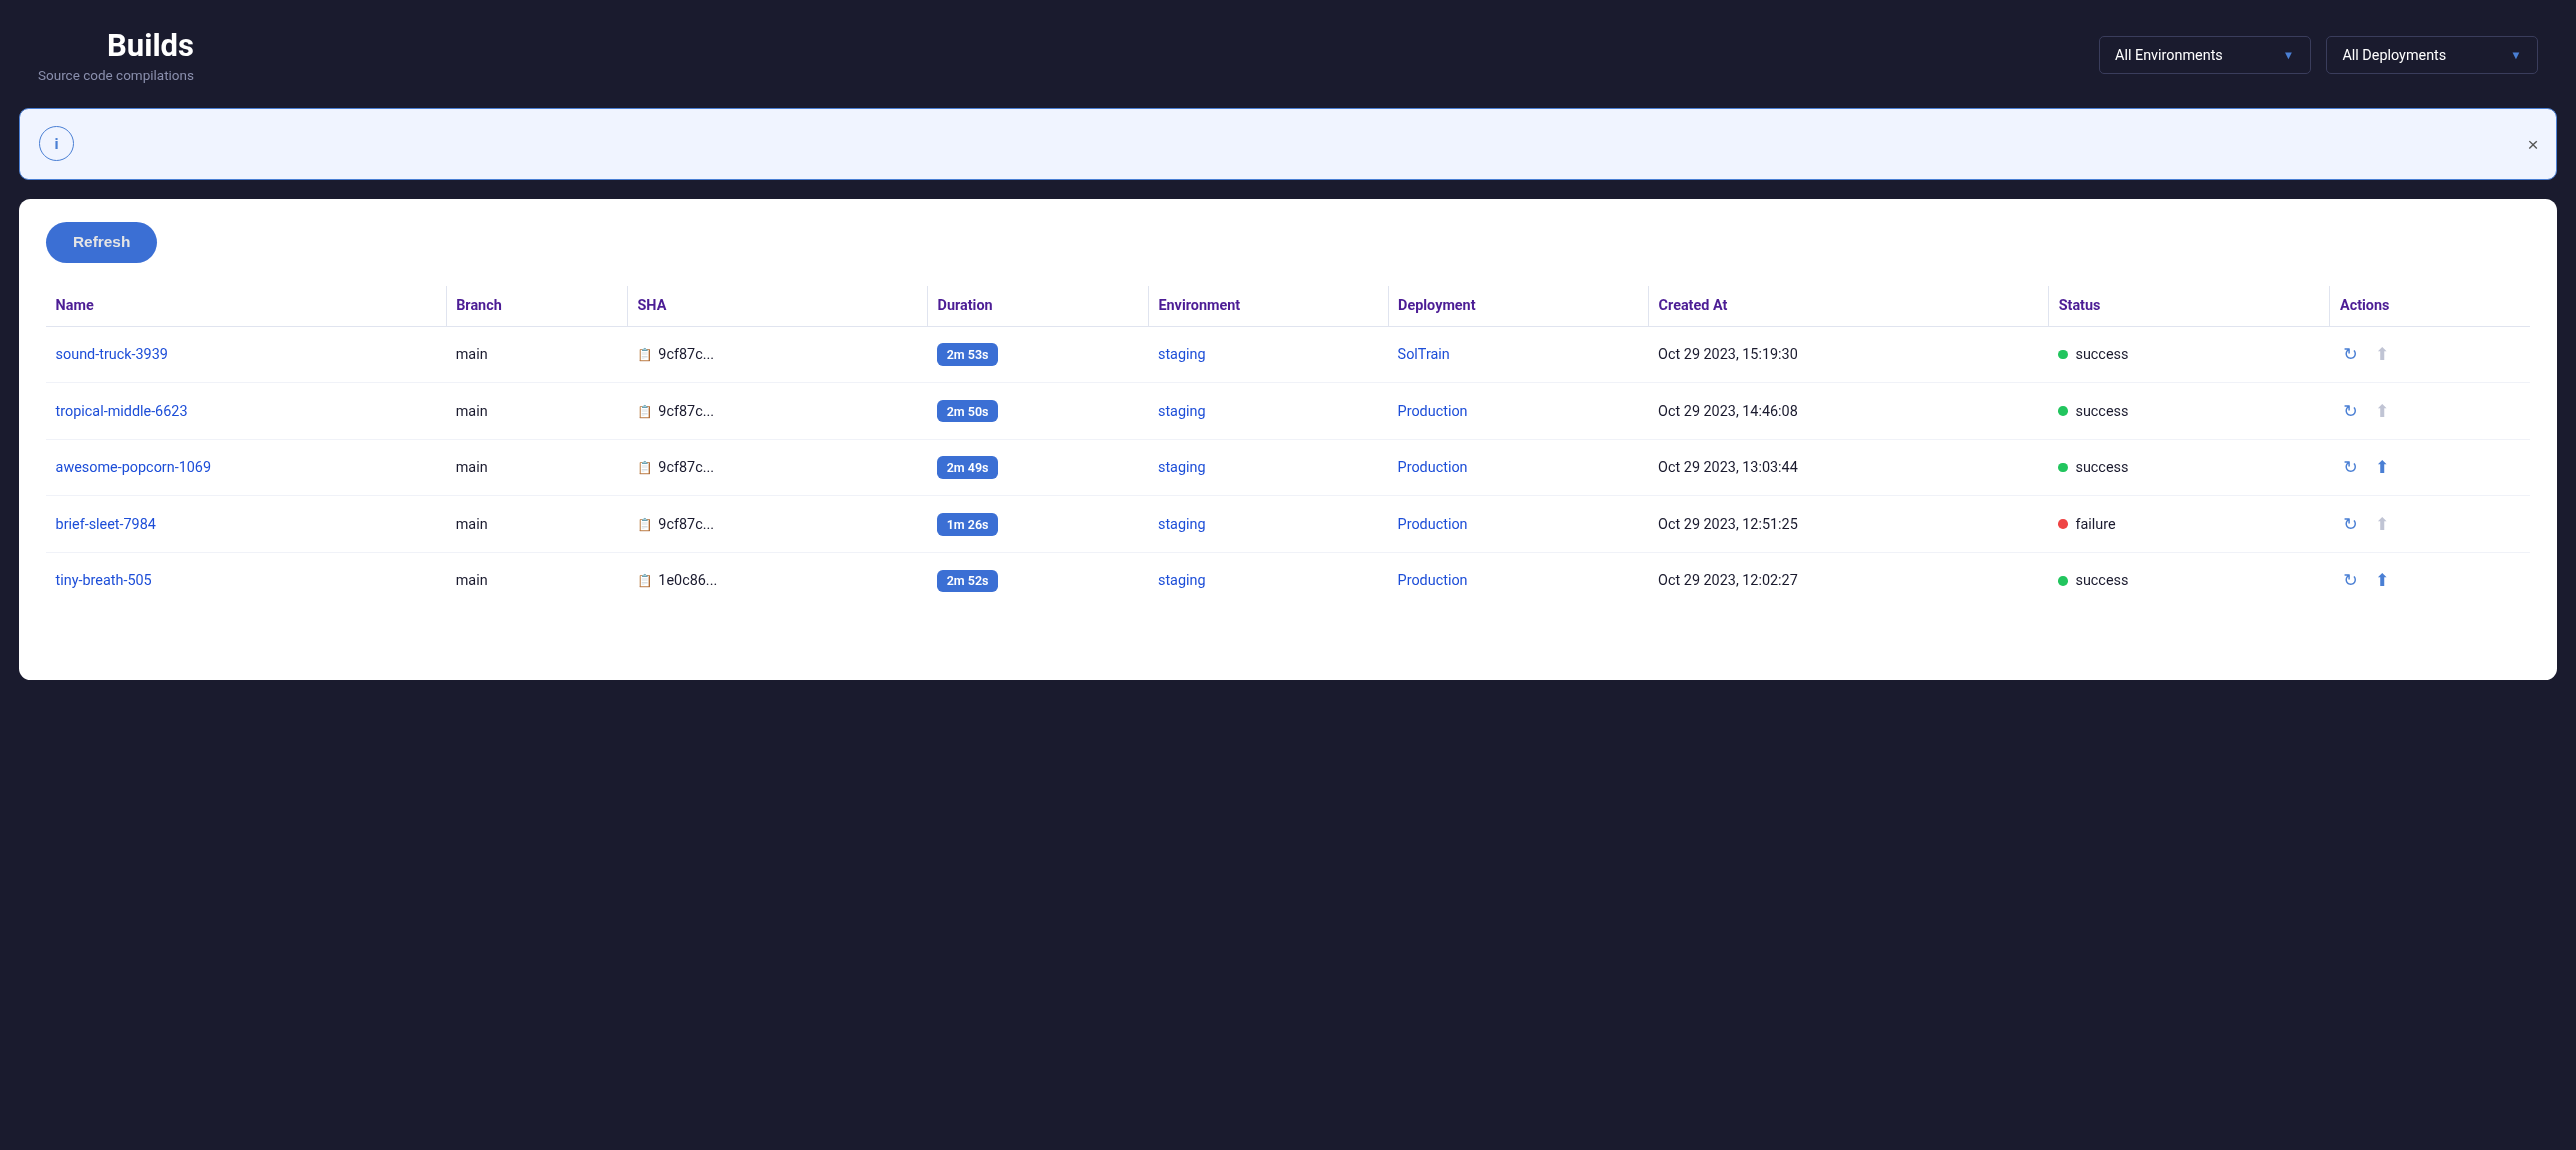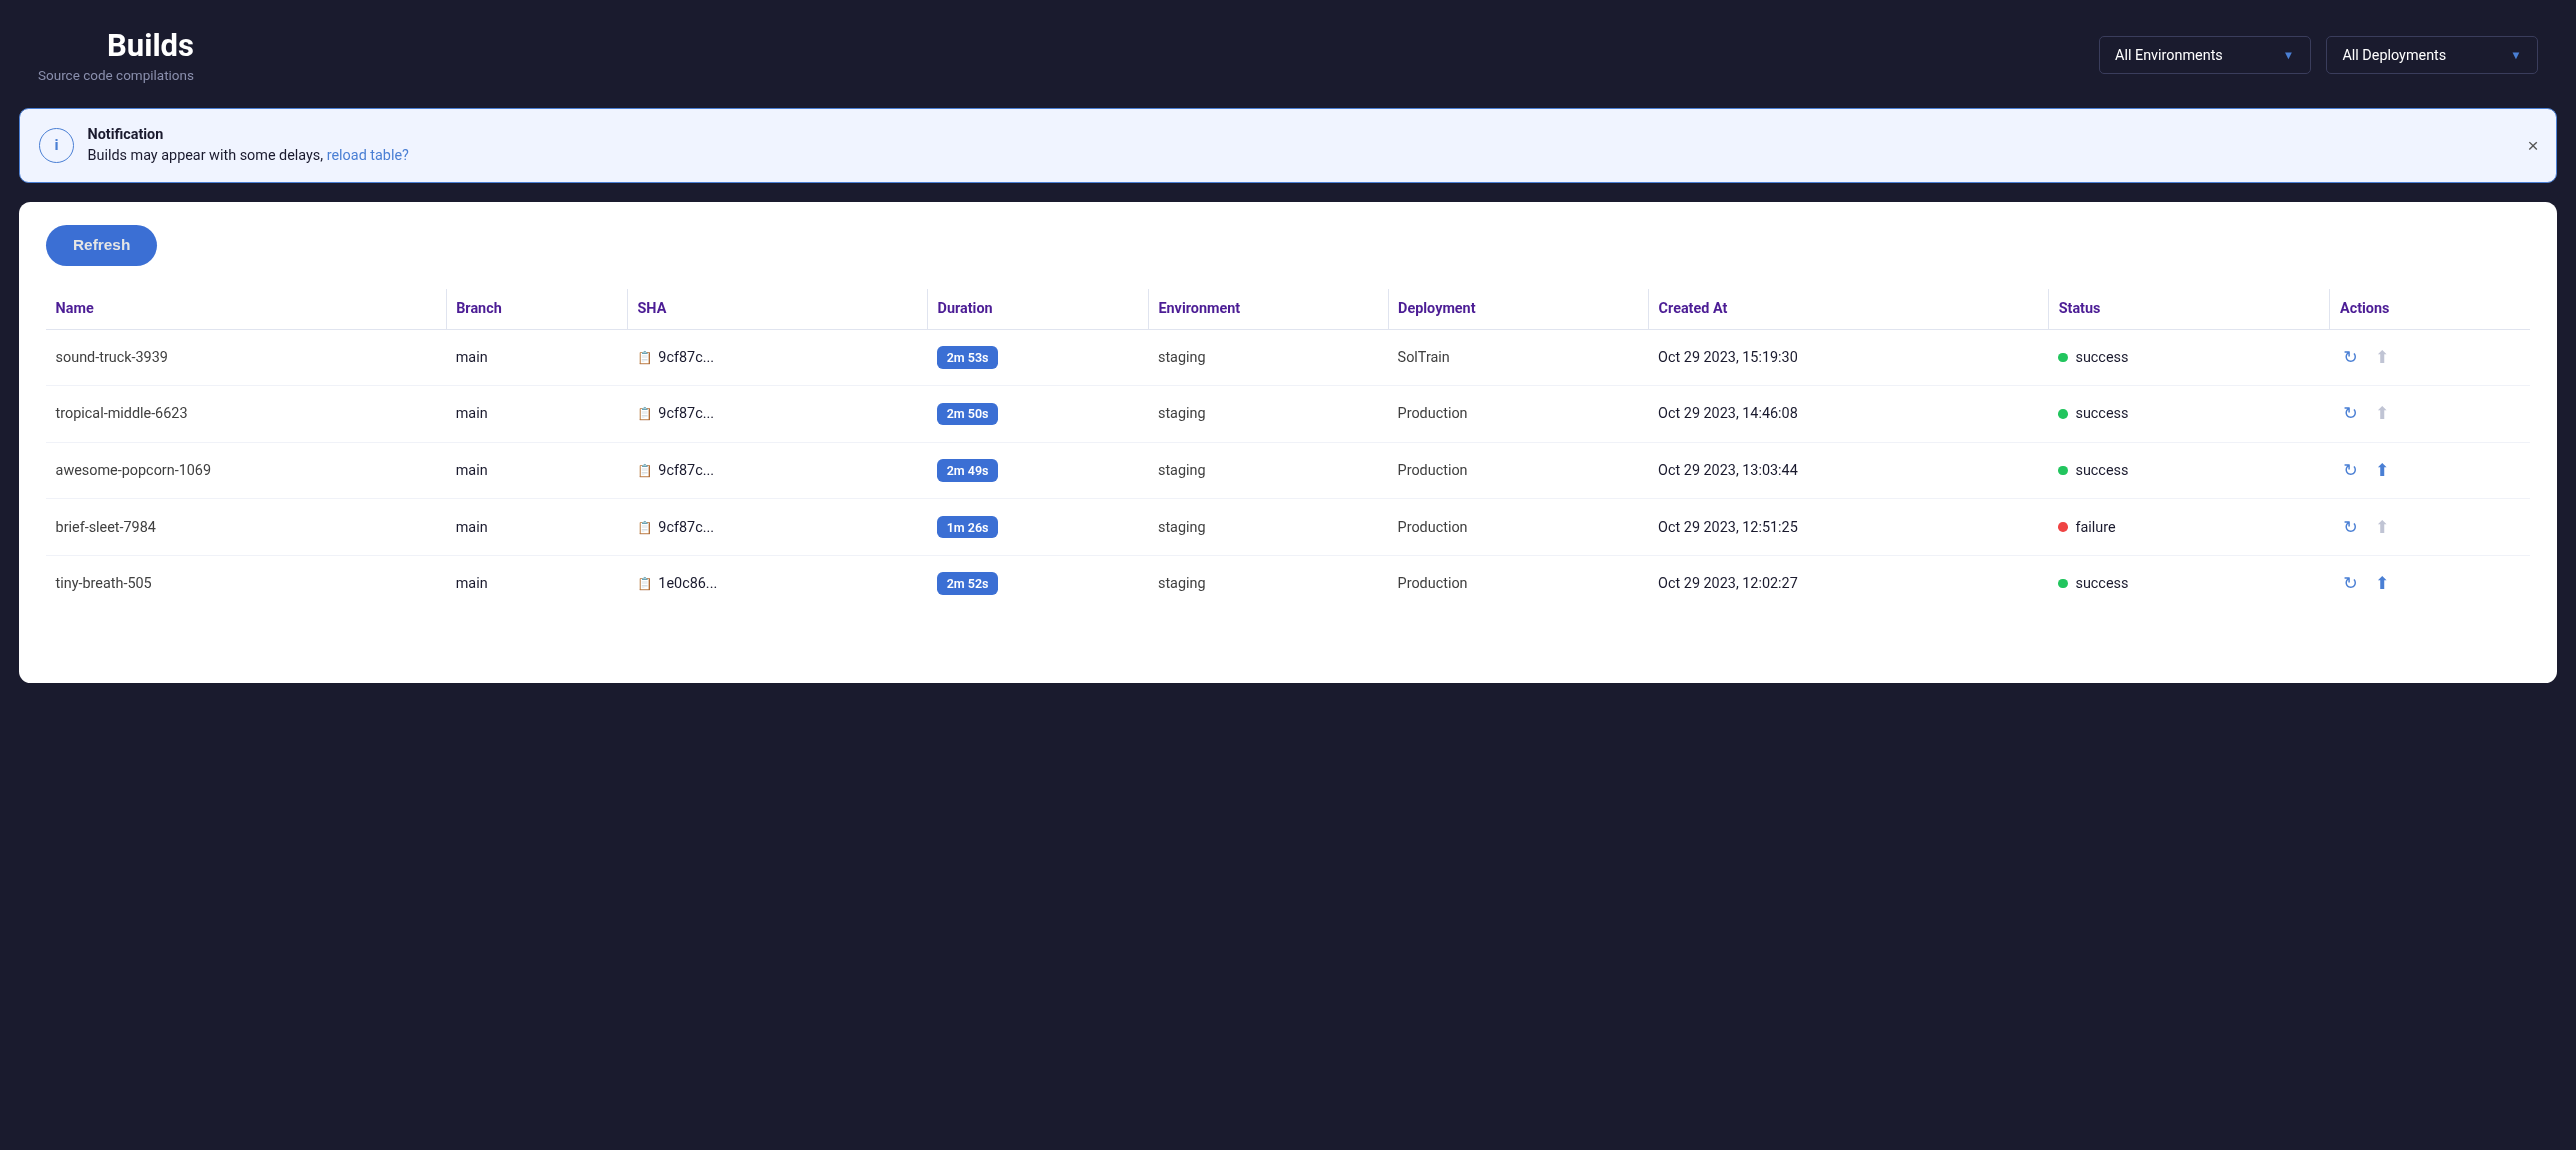--- a/index.html
+++ b/index.html
@@ -163,21 +163,21 @@
       border-bottom: none;
     }
 
     tbody tr td {
       padding: 15.4px 9.6px;
       color: #1a1a2e;
       vertical-align: middle;
     }
 
     .link-blue {
-      color: #404040;
+      color: #1d4ed8;
       cursor: pointer;
       text-decoration: none;
     }
 
     .sha-cell {
       display: flex;
       align-items: center;
       gap: 5.8px;
       color: #1a1a2e;
       white-space: nowrap;
@@ -260,25 +260,20 @@
     <div class="dropdown">
       <span>All Deployments</span>
       <span class="dropdown-chevron">▼</span>
     </div>
   </div>
 </div>
 
 <div class="notification-area">
   <div class="notification-box">
     <div class="notif-icon">i</div>
-    <div class="notif-text">
-      <strong>Notification</strong>
-      <span>Builds may appear with some delays,</span>
-      <a class="notif-link">reload table?</a>
-    </div>
     <button class="notif-close">×</button>
   </div>
 </div>
 
 <div class="main-content">
   <button class="refresh-btn">Refresh</button>
 
   <table>
     <thead>
       <tr>

